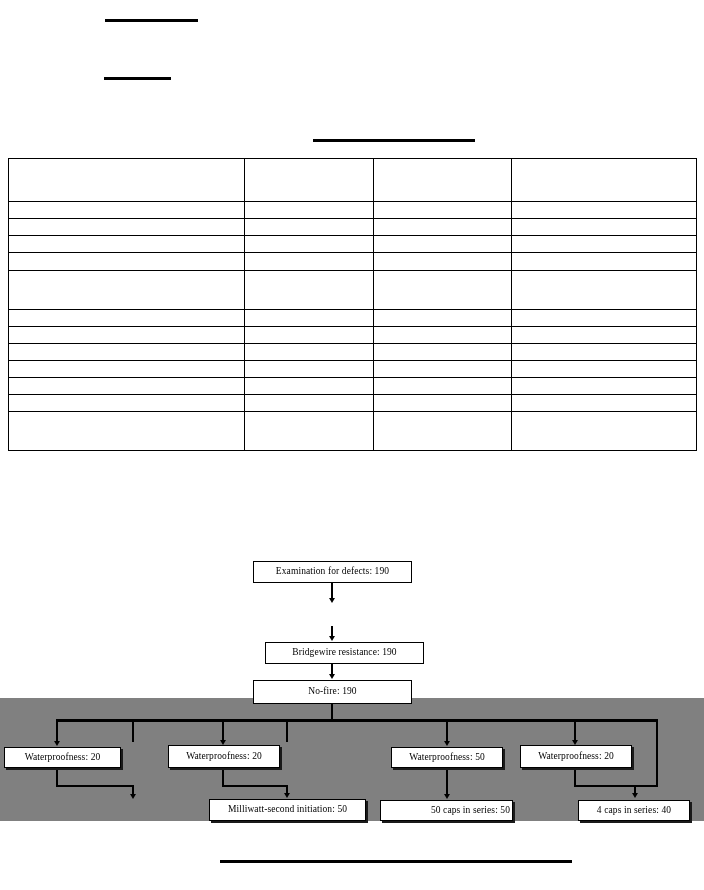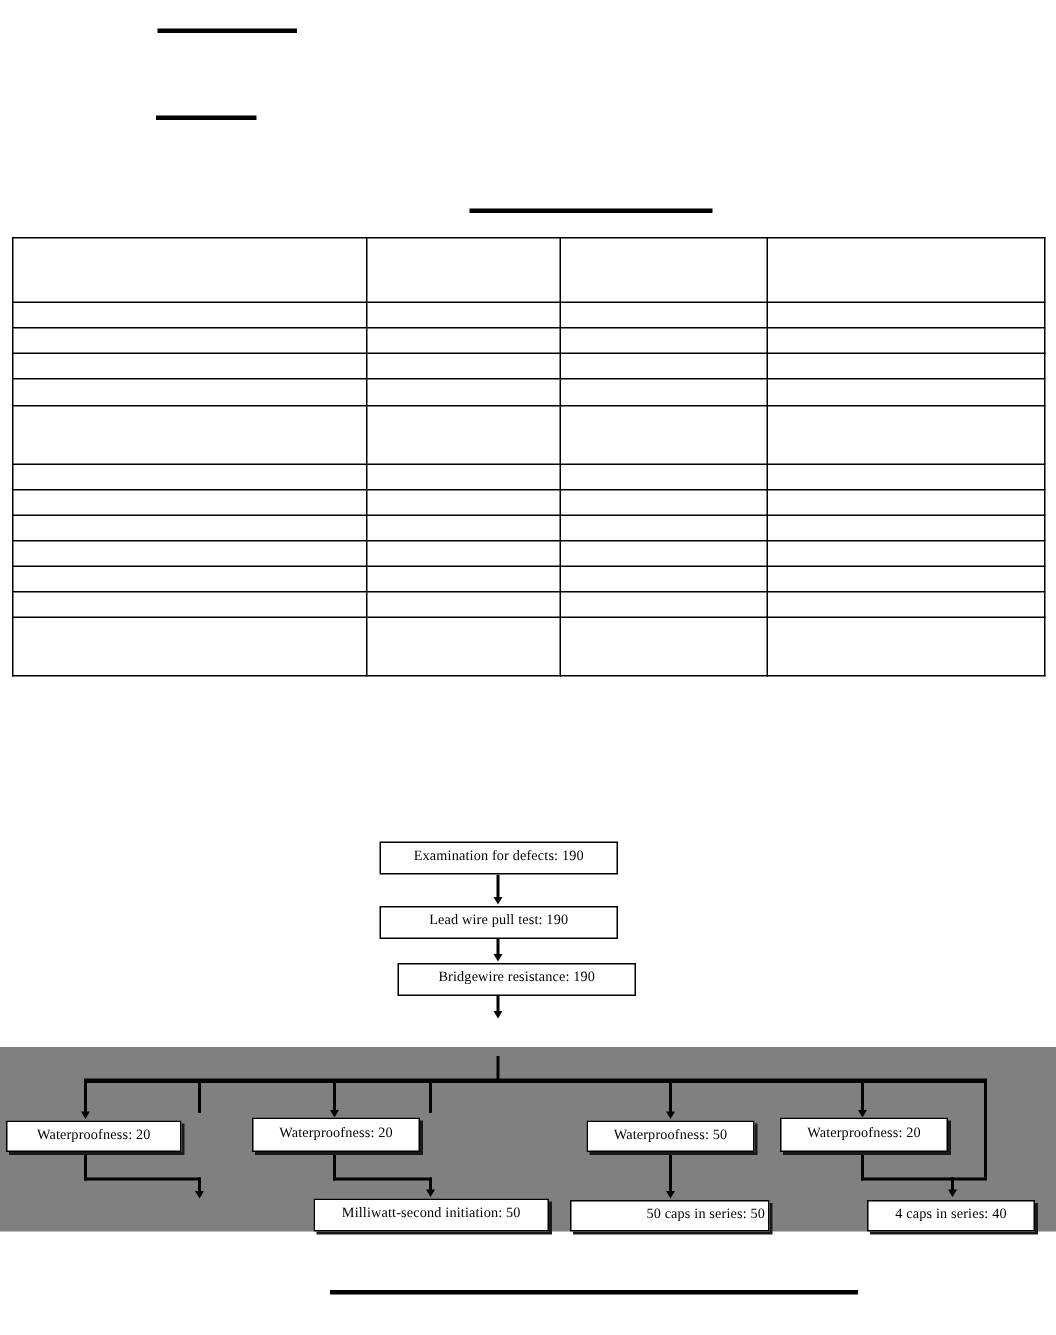--- a/index.html
+++ b/index.html
@@ -315,26 +315,26 @@
     <div class="conn h" style="left:574px;top:769px;width:62px;"></div>
     <div class="conn v" style="left:634px;top:769px;height:11px;"></div>
     <div class="arrowhead" style="left:631.5px;top:777px;"></div>
 
     <div class="conn v" style="left:656px;top:705px;height:64px;"></div>
     <div class="conn h" style="left:634px;top:769px;width:24px;"></div>
 
     <div class="node flat" style="left:253px;top:545px;width:159px;height:22px;">
       <span>Examination for defects:  190</span>
     </div>
-    <div class="node flat" style="left:253px;top:588px;width:159px;height:22px;">
-      <span>Lead wire pull test:  190</span>
-    </div>
     <div class="node flat" style="left:253px;top:626px;width:159px;height:22px;margin-left:12px;">
       <span>Bridgewire resistance:  190</span>
     </div>
+    <div class="node flat" style="left:253px;top:664px;width:159px;height:24px;">
+      <span>No-fire:  190</span>
+    </div>
 
     <div class="node" style="left:4px;top:731px;width:117px;height:21px;">
       <span>Waterproofness:  20</span>
     </div>
     <div class="node" style="left:168px;top:729px;width:112px;height:23px;">
       <span>Waterproofness:  20</span>
     </div>
     <div class="node" style="left:391px;top:731px;width:112px;height:21px;">
       <span>Waterproofness:  50</span>
     </div>

